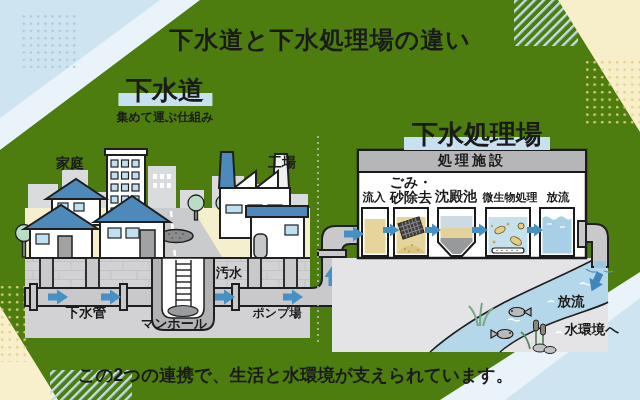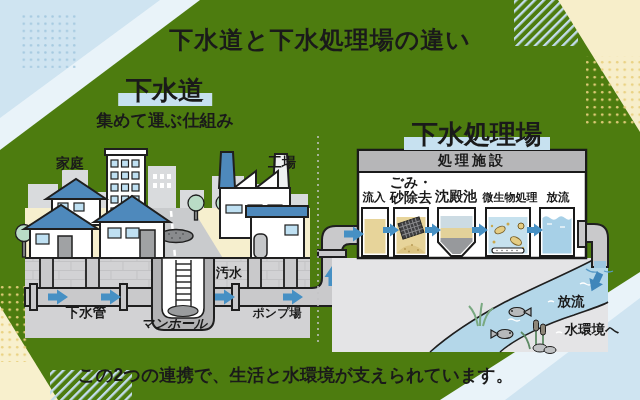--- a/index.html
+++ b/index.html
@@ -4,21 +4,21 @@
 <style>
   html,body{margin:0;padding:0;}
   .canvas{position:relative;width:640px;height:400px;background:#4d7c0f;overflow:hidden;
     font-family:"Liberation Sans","DejaVu Sans",sans-serif;color:#1a1a1a;}
   .canvas svg{position:absolute;left:0;top:0;}
   .title{position:absolute;top:24px;left:0;width:640px;text-align:center;
     font-size:24px;font-weight:900;letter-spacing:1px;}
   .colhead{position:absolute;text-align:center;transform:translateX(-50%);}
   .colhead .hd{display:inline-block;font-size:26px;font-weight:900;line-height:1.15;padding:0 8px;
     background:linear-gradient(transparent 58%, #c7e1f0 58%);}
-  .colhead .sub{font-size:17px;font-weight:800;margin-top:3px;white-space:nowrap;}
+  .colhead .sub{font-size:12px;font-weight:800;margin-top:3px;white-space:nowrap;}
   .lbl{position:absolute;transform:translate(-50%,-50%);font-weight:800;white-space:nowrap;color:#1a1a1a;}
   .caption{position:absolute;top:363px;left:0;width:591px;text-align:center;
     font-size:17.5px;font-weight:900;}
 </style>
 </head>
 <body>
 
 <div class="canvas">
 
 <svg width="640" height="400" viewBox="0 0 640 400">
@@ -329,21 +329,21 @@
   <div class="sub">集めて運ぶ仕組み</div>
 </div>
 <div class="colhead" style="left:477px;top:76px;margin-top:44px;">
   <div class="hd">下水処理場</div>
 </div>
 
 <div class="lbl" style="left:70px;top:164px;font-size:14px;">家庭</div>
 <div class="lbl" style="left:254px;top:163px;font-size:14px;margin-left:28px;">工場</div>
 <div class="lbl" style="left:229px;top:273px;font-size:13px;">汚水</div>
 <div class="lbl" style="left:86px;top:313px;font-size:13.5px;">下水管</div>
-<div class="lbl" style="left:174px;top:324px;font-size:13px;font-style:italic;">マンホール</div>
+<div class="lbl" style="left:174px;top:324px;font-size:13px;">マンホール</div>
 <div class="lbl" style="left:277px;top:313px;font-size:12px;">ポンプ場</div>
 
 <div class="lbl" style="left:472px;top:161px;font-size:14px;letter-spacing:3px;">処理施設</div>
 <div class="lbl" style="left:374px;top:197px;font-size:11.5px;">流入</div>
 <div class="lbl" style="left:411px;top:190px;font-size:14px;line-height:1.1;text-align:center;">
   <div>ごみ・</div>
   <div>砂除去</div>
 </div>
 <div class="lbl" style="left:456px;top:197px;font-size:14px;">沈殿池</div>
 <div class="lbl" style="left:510px;top:197px;font-size:11px;text-align:right;">微生物処理</div>

